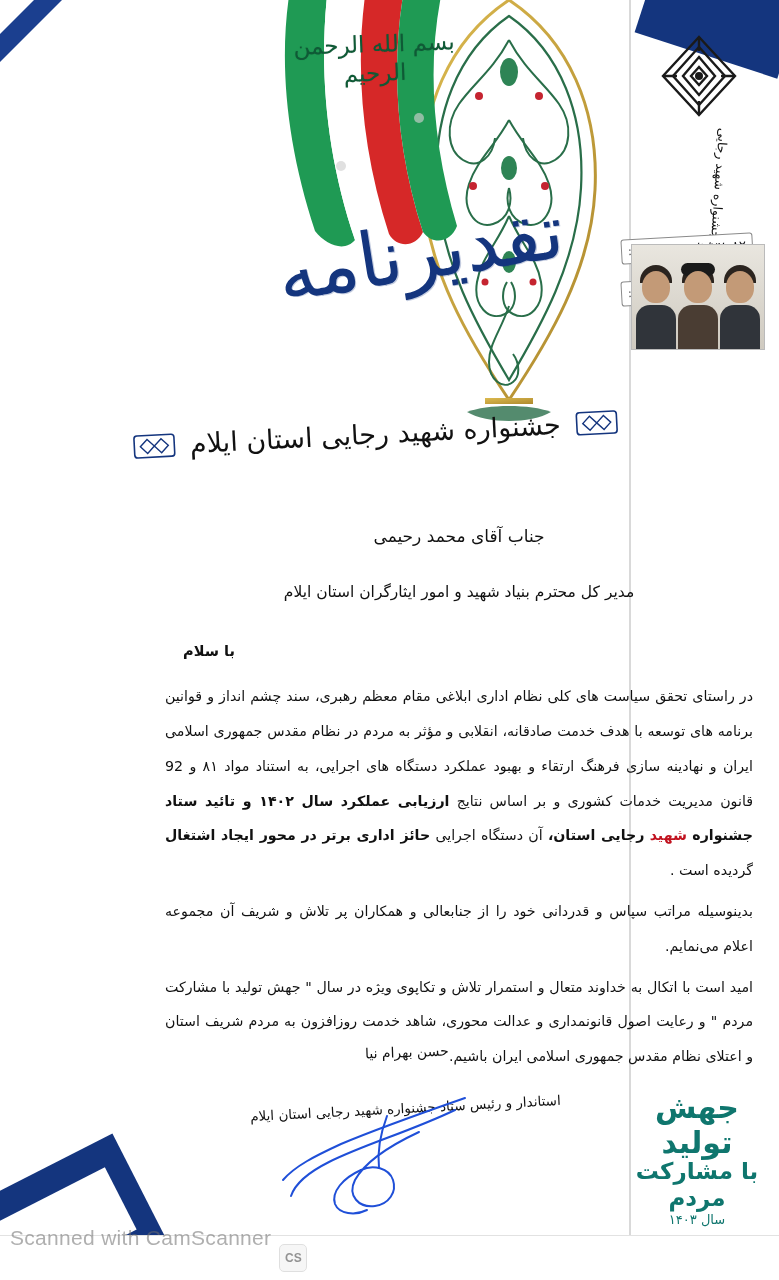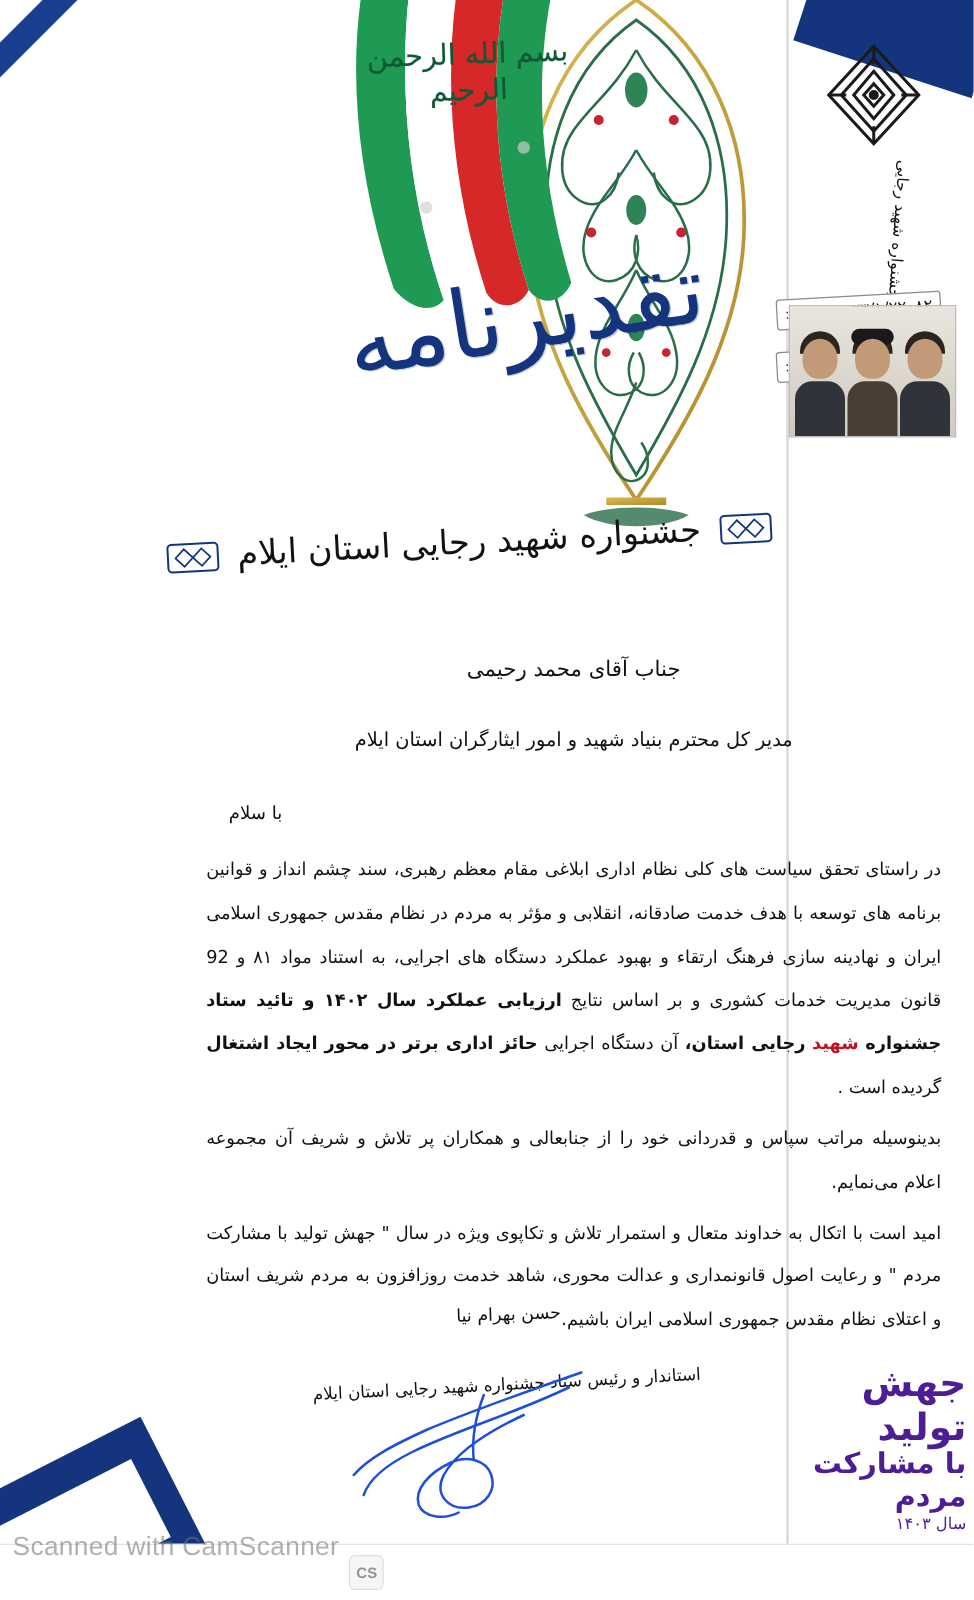--- a/index.html
+++ b/index.html
@@ -252,20 +252,21 @@
   .addressee-2 {
     text-align: center;
     font-size: 15.5px;
     margin: 0 0 22px 0;
   }
   .salam {
     text-align: left;
     font-size: 14.5px;
     margin: 0 0 10px 0;
     padding-left: 18px;
+    font-weight: bold;
   }
   .para {
     margin: 0 0 6px 0;
   }
   .hl-red { color: #c1121f; font-weight: bold; margin-top: 28px; }
   .strong { font-weight: bold; }
 
   
   .sig-name {
     position: absolute;
@@ -289,24 +290,24 @@
     top: 1088px;
     right: 300px;
     width: 210px;
     height: 130px;
   }
 
   
   .slogan {
     position: absolute;
     bottom: 52px;
-    right: 6px;
+    right: 18px;
     width: 128px;
-    text-align: right;
-    color: #4c1d95;
+    text-align: center;
+    color: #0f766e;
     line-height: 1.15;
   }
   .slogan .l1 { font-size: 30px; font-weight: bold; }
   .slogan .l2 { font-size: 23px; font-weight: bold; margin-top: -2px;}
   .slogan .l3 { font-size: 13px; margin-top: 2px; }
 
   
   .cs-watermark {
     position: absolute;
     left: 10px;

